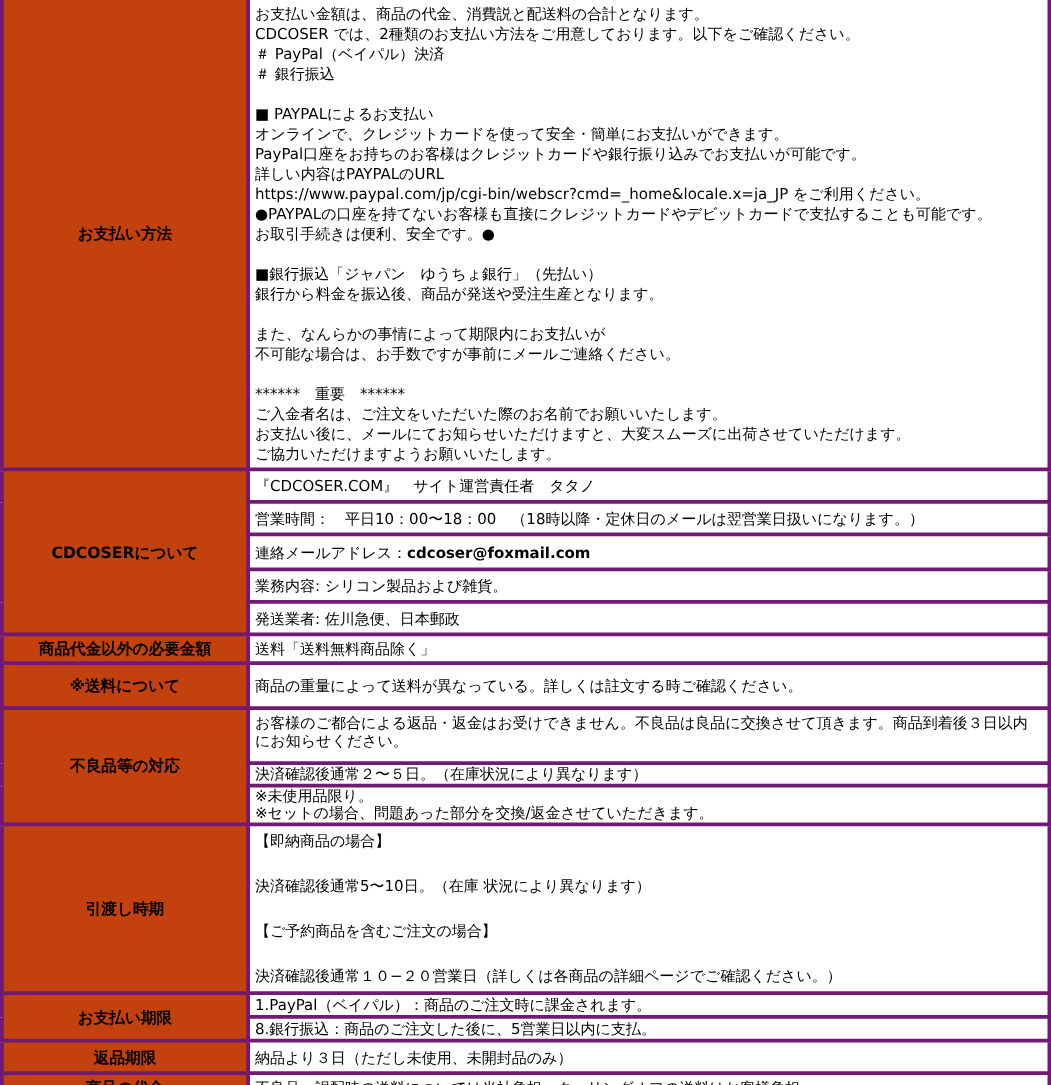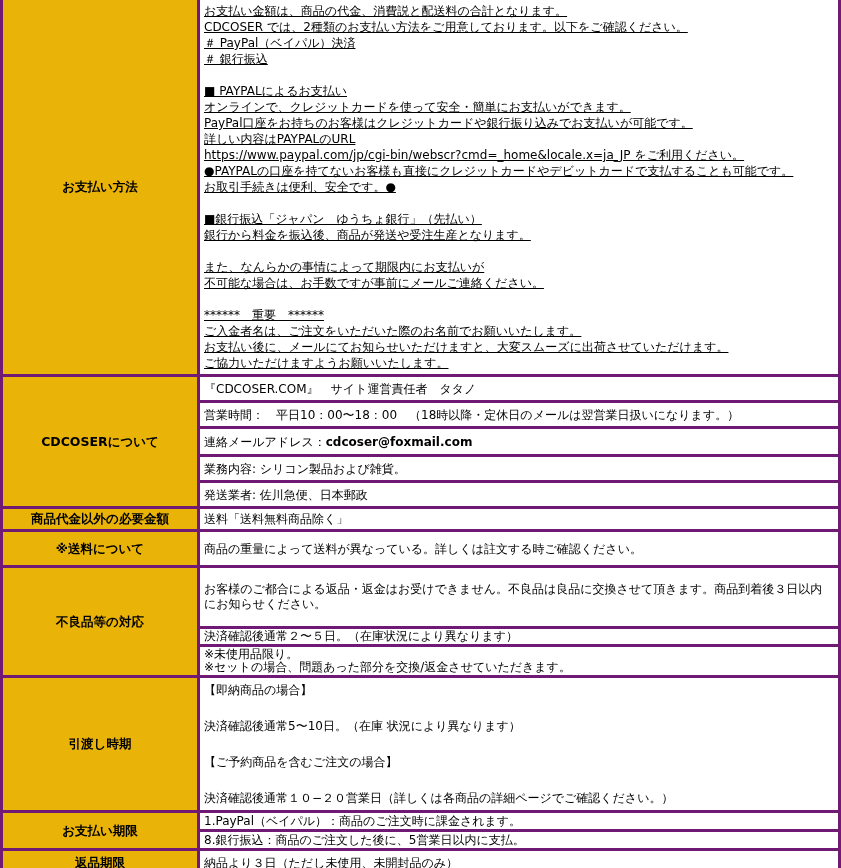--- a/index.html
+++ b/index.html
@@ -17,42 +17,42 @@
   }
   col.c-label { width: 197px; }
   th, td { border: 3px solid #701a75; }
   th {
     font-size: 12.5px;
     font-weight: bold;
     text-align: center;
     vertical-align: middle;
     padding: 2px;
     line-height: 16px;
-    background: #eab308;
+    background: #c2410c;
   }
   td {
     padding: 2px 4px;
     vertical-align: middle;
     text-align: left;
     line-height: 16px;
     word-break: break-all;
   }
   tr.major th, tr.major td { border-top: 1px solid #15803d; }
   table.info tr:first-child th,
   table.info tr:first-child td { border-top: 0; }
   .pre { white-space: pre-line; }
   .top { vertical-align: top; }
-  .pay { line-height: 16px; padding: 3px 4px; text-decoration: underline; }
+  .pay { line-height: 16px; padding: 3px 4px; }
   .delivery { line-height: 18px; padding: 3px 4px; }
   .h26 { height: 26px; }
   .h28 { height: 28px; }
   .h22 { height: 22px; }
   .h23 { height: 36px; }
   .h24 { height: 26px; }
-  .wrap2 { line-height: 15px; padding: 14px 4px; height: 44px; }
+  .wrap2 { line-height: 15px; padding: 3px 4px; height: 44px; }
   .tight { line-height: 13px; padding: 1px 4px; }
   .tight2 { line-height: 14px; padding: 1px 4px; height: 16px; }
   .bold { font-weight: bold; }
   .bottom-bar {
     width: 841px;
     height: 8px;
     background: #2e3f3f;
   }
 </style>
 </head>

